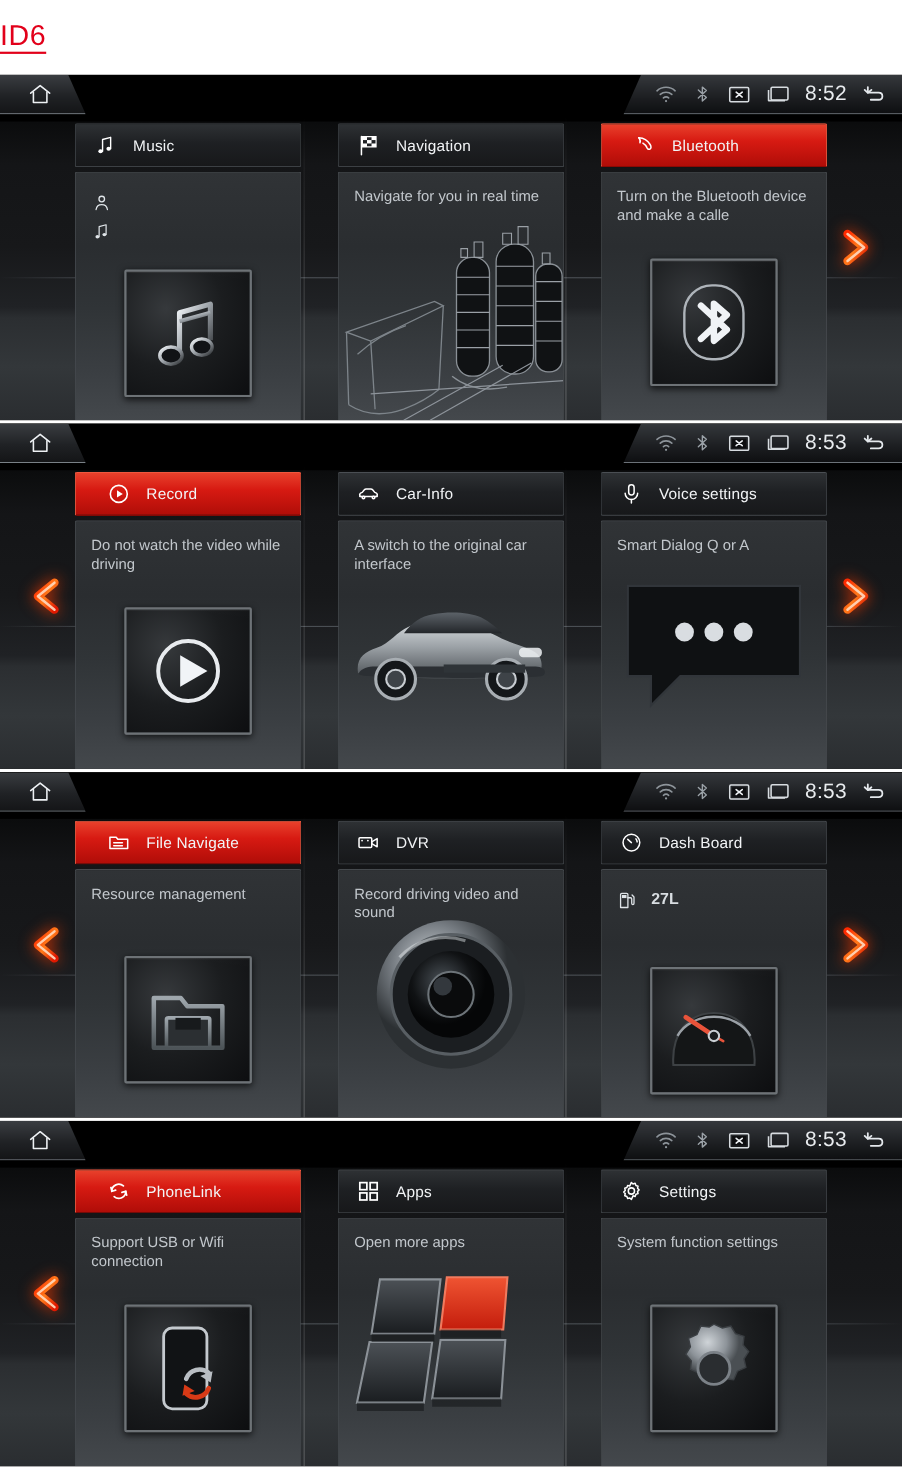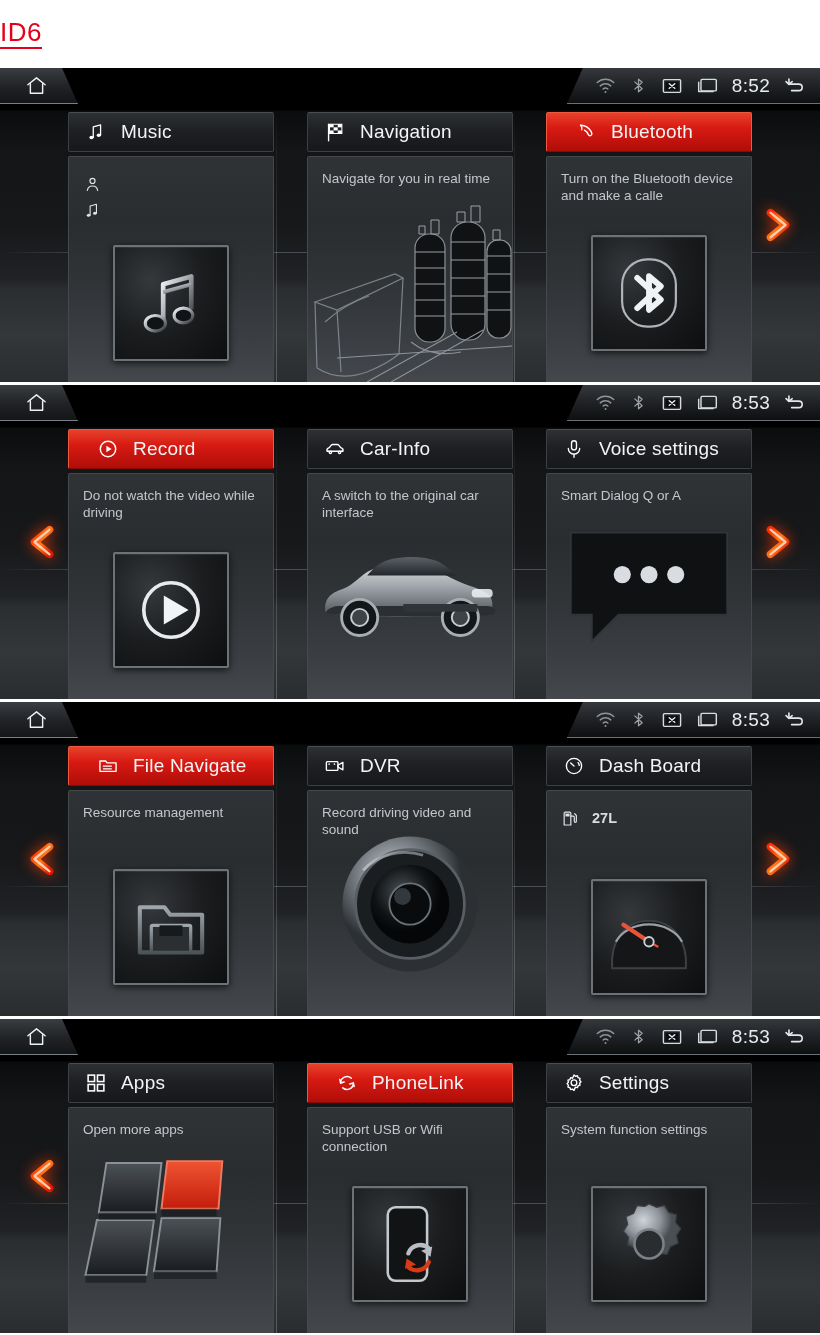--- a/index.html
+++ b/index.html
@@ -98,21 +98,21 @@
     border:1px solid #3c4044;
     border-top-color:#4a4e53;
   }
   .card-header.active {
     background:linear-gradient(180deg,#e8412c 0%,#d71a12 40%,#b00d08 100%);
     border:1px solid #f0583f;
     border-bottom-color:#8d0904;
     padding-left:28px;
   }
   .card-title {
-    color:#f2f4f6; font-size:19px; letter-spacing:.2px;
+    color:#f2f4f6; font-size:14px; letter-spacing:.2px;
   }
   .card-header .hicon { width:22px; height:22px; display:block; flex:none; }
 
   .card-body {
     flex:1; margin-top:4px;
     border:1px solid #45494d;
     border-bottom:none;
     border-radius:2px 2px 0 0;
     background:linear-gradient(180deg,#303336 0%,#2a2d30 30%,#303437 55%,#3b3f43 82%,#44484c 100%);
     padding:14px 14px 0 14px;
@@ -686,20 +686,45 @@
             <path d="M6.2 5.4v5.2h10.2c2.2 0 3.6 1.5 3.6 3.4s-1.4 3.4-3.6 3.4H9"></path>
             <path d="M9.6 8 6.2 10.8 3.2 8"></path>
           </svg>
     </div>
   </div>
       <div class="surface"></div>
       <div class="edge-sheen" style="left:276px"></div>
       <div class="edge-sheen" style="left:514px"></div>
       <div class="cards">
         <div class="card">
+    <div class="card-header active">
+      <svg class="hicon" viewBox="0 0 24 24" width="21" height="21" fill="none" stroke="#fff" stroke-width="1.7" stroke-linecap="round">
+              <path d="M19 12a7 7 0 0 1-11.6 5.3"></path>
+              <path d="M5 12a7 7 0 0 1 11.6-5.3"></path>
+              <path d="M4.2 8.2 5.2 12l3.7-1.1"></path>
+              <path d="M19.8 15.8 18.8 12l-3.7 1.1"></path>
+            </svg>
+      <div class="card-title">PhoneLink</div>
+    </div>
+    <div class="card-body">
+            <div class="card-desc">Support USB or Wifi connection</div>
+            <div class="thumb-wrap" style="top:78px">
+              <div class="thumb">
+                <svg viewBox="0 0 100 110" width="86" height="94">
+      <rect x="24" y="12" width="46" height="86" rx="9" fill="#111315" stroke="#c4c9ce" stroke-width="3"></rect>
+      <path d="M48 66a15 15 0 0 1 24-6" fill="none" stroke="#b9bec3" stroke-width="5" stroke-linecap="round"></path>
+      <path d="M76 58 74 70 63 63z" fill="#b9bec3"></path>
+      <path d="M72 76a15 15 0 0 1-24 6" fill="none" stroke="#d83a16" stroke-width="5" stroke-linecap="round"></path>
+      <path d="M44 84 46 72 57 79z" fill="#d83a16"></path>
+    </svg>
+              </div>
+            </div>
+          </div>
+  </div>
+        <div class="card">
     <div class="card-header">
       <svg class="hicon" viewBox="0 0 24 24" width="22" height="22" fill="none" stroke="#fff" stroke-width="1.7">
               <rect x="3.4" y="3.4" width="7" height="7"></rect>
               <rect x="13.6" y="3.4" width="7" height="7"></rect>
               <rect x="3.4" y="13.6" width="7" height="7"></rect>
               <rect x="13.6" y="13.6" width="7" height="7"></rect>
             </svg>
       <div class="card-title">Apps</div>
     </div>
     <div class="card-body">
@@ -723,45 +748,20 @@
         <path d="M90 82h62l-4 56H82z" fill="url(#tg)"></path>
       </g>
       <g fill="#0d0f11" opacity=".5">
         <path d="M24 76h60v8H24zM90 72h58v8H90zM10 142h64v8H10zM82 138h66v8H82z"></path>
       </g>
     </svg>
             </div>
           </div>
   </div>
         <div class="card">
-    <div class="card-header active">
-      <svg class="hicon" viewBox="0 0 24 24" width="21" height="21" fill="none" stroke="#fff" stroke-width="1.7" stroke-linecap="round">
-              <path d="M19 12a7 7 0 0 1-11.6 5.3"></path>
-              <path d="M5 12a7 7 0 0 1 11.6-5.3"></path>
-              <path d="M4.2 8.2 5.2 12l3.7-1.1"></path>
-              <path d="M19.8 15.8 18.8 12l-3.7 1.1"></path>
-            </svg>
-      <div class="card-title">PhoneLink</div>
-    </div>
-    <div class="card-body">
-            <div class="card-desc">Support USB or Wifi connection</div>
-            <div class="thumb-wrap" style="top:78px">
-              <div class="thumb">
-                <svg viewBox="0 0 100 110" width="86" height="94">
-      <rect x="24" y="12" width="46" height="86" rx="9" fill="#111315" stroke="#c4c9ce" stroke-width="3"></rect>
-      <path d="M48 66a15 15 0 0 1 24-6" fill="none" stroke="#b9bec3" stroke-width="5" stroke-linecap="round"></path>
-      <path d="M76 58 74 70 63 63z" fill="#b9bec3"></path>
-      <path d="M72 76a15 15 0 0 1-24 6" fill="none" stroke="#d83a16" stroke-width="5" stroke-linecap="round"></path>
-      <path d="M44 84 46 72 57 79z" fill="#d83a16"></path>
-    </svg>
-              </div>
-            </div>
-          </div>
-  </div>
-        <div class="card">
     <div class="card-header">
       <svg class="hicon" viewBox="0 0 24 24" width="22" height="22" fill="none" stroke="#fff" stroke-width="1.5" stroke-linejoin="round">
               <path d="M12 3.2l1.6 1.5 2.1-.6.8 2.1 2.1.7-.5 2.1 1.5 1.6-1.5 1.6.5 2.1-2.1.7-.8 2.1-2.1-.6L12 20.1l-1.6-1.5-2.1.6-.8-2.1-2.1-.7.5-2.1L4.4 12.7l1.5-1.6-.5-2.1 2.1-.7.8-2.1 2.1.6z"></path>
               <circle cx="12" cy="11.7" r="3.1"></circle>
             </svg>
       <div class="card-title">Settings</div>
     </div>
     <div class="card-body">
             <div class="card-desc">System function settings</div>
             <div class="thumb-wrap" style="top:78px">

